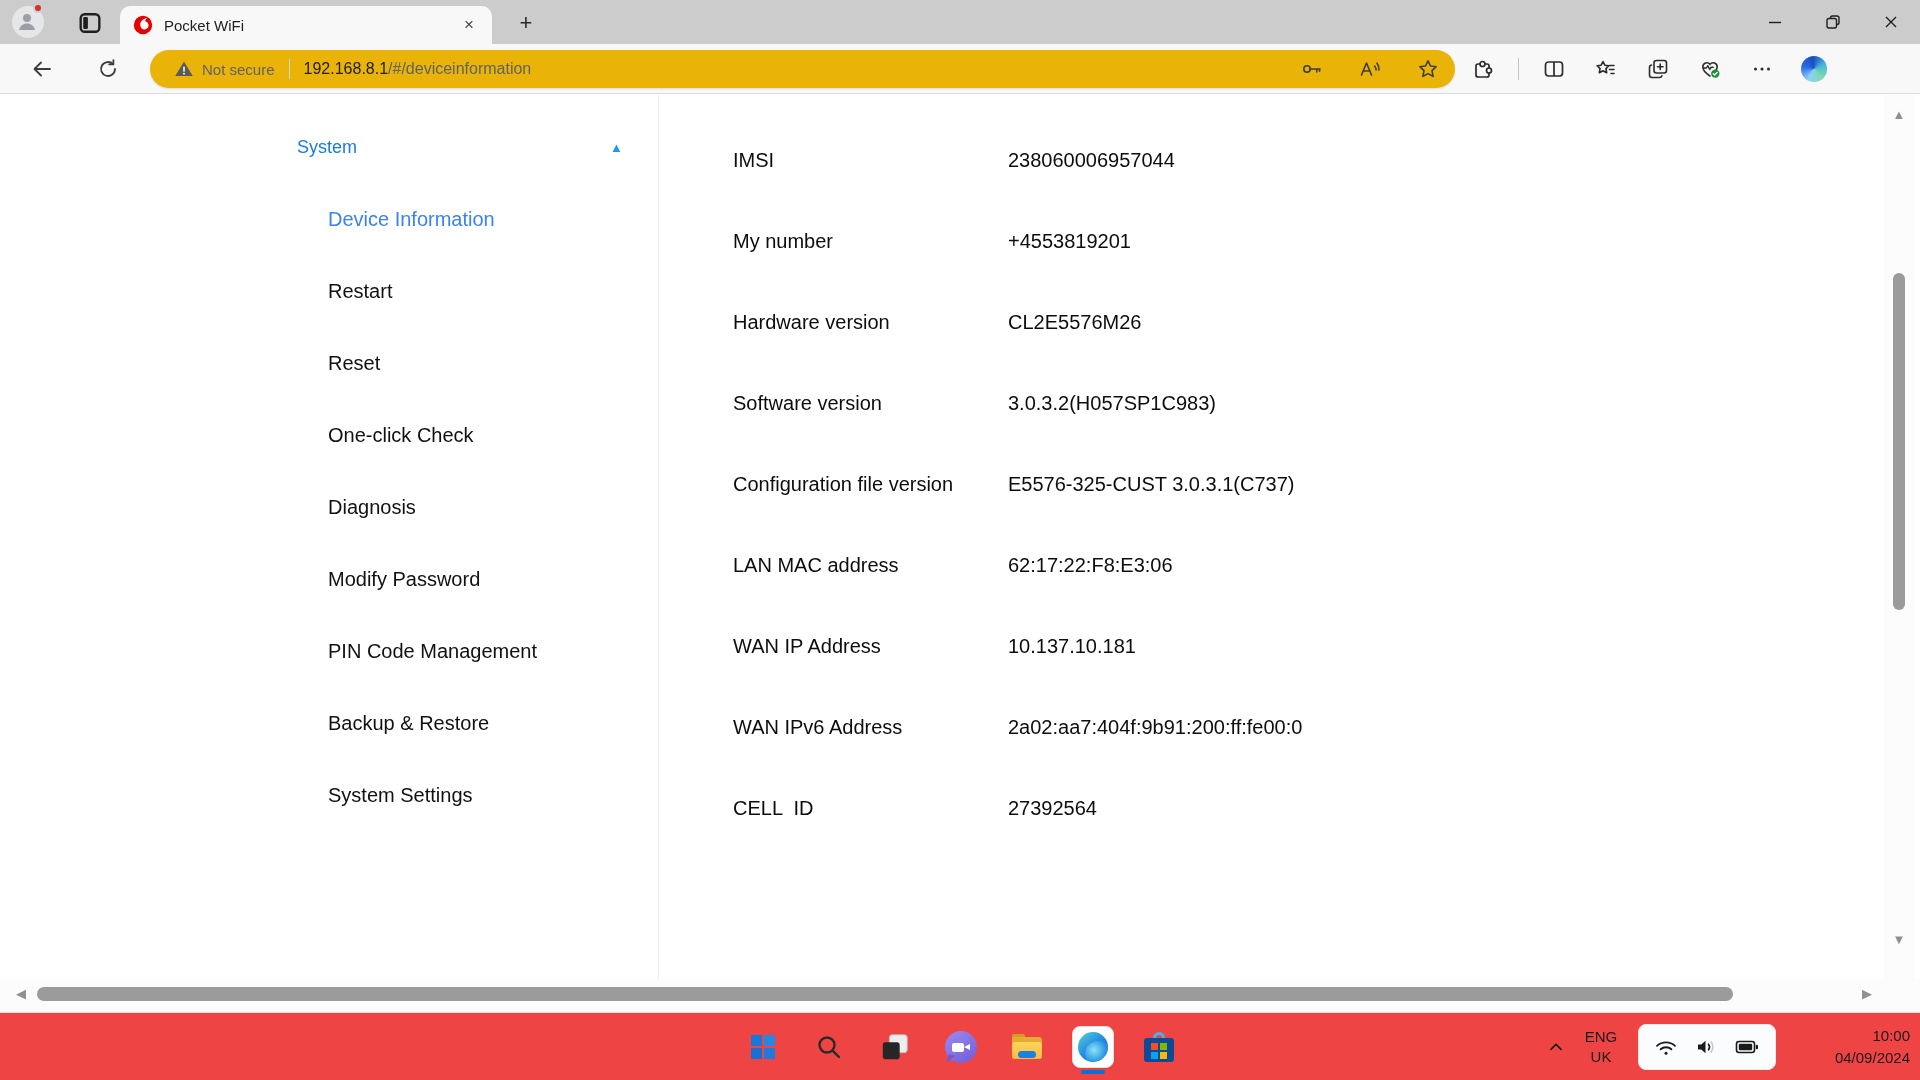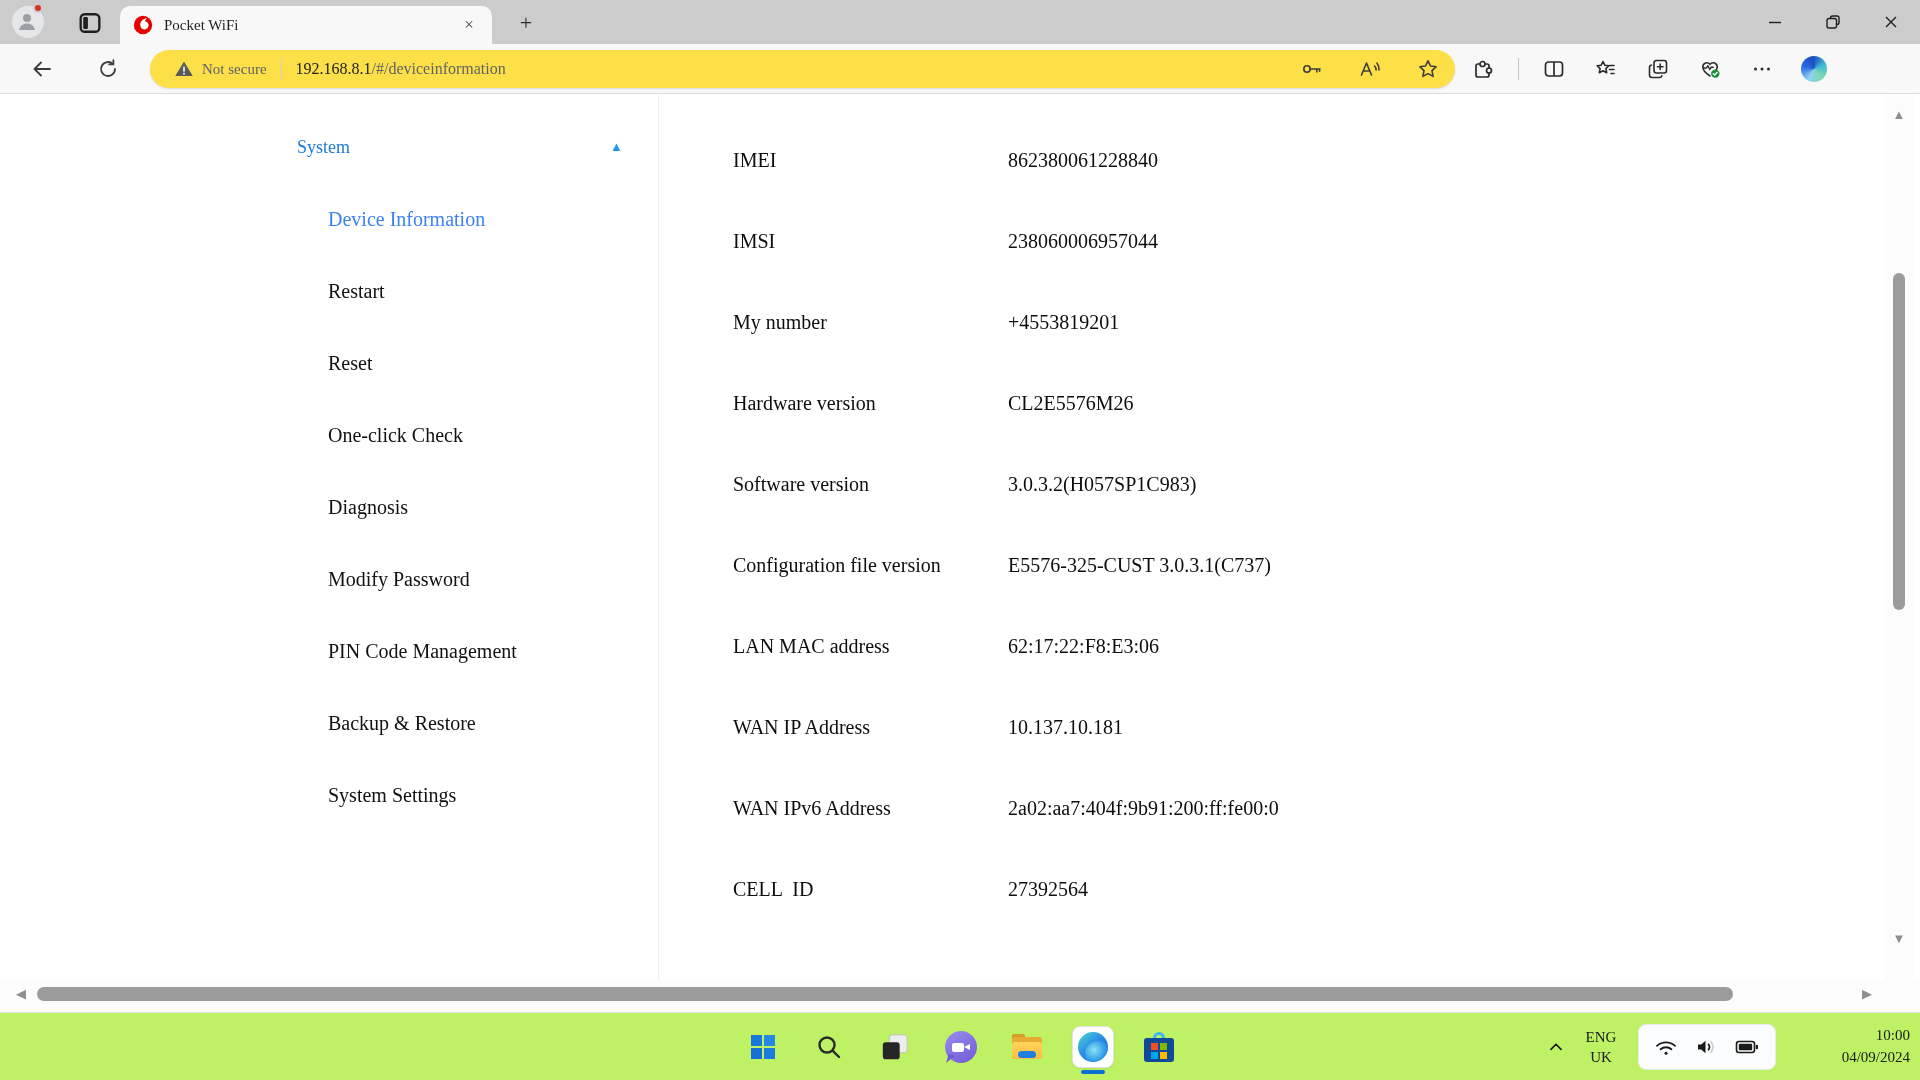--- a/index.html
+++ b/index.html
@@ -1,37 +1,37 @@
 <!DOCTYPE html>
 <html><head>
 <meta charset="utf-8">
 <style>
   * { margin:0; padding:0; box-sizing:border-box; }
   html,body { width:1920px; height:1080px; overflow:hidden; }
   body { font-family:"Liberation Sans", sans-serif; background:#ffffff; }
-  .screen { position:relative; width:1920px; height:1080px; background:#ffffff;font-family:Liberation Serif, serif; }
+  .screen { position:relative; width:1920px; height:1080px; background:#ffffff; }
 
   
   .tabstrip { position:absolute; left:0; top:0; width:1920px; height:44px; background:#cccccc; }
   .avatar-btn { position:absolute; left:12px; top:6px; width:32px; height:32px; border-radius:50%; background:#e4e6e8; }
   .avatar-btn svg { position:absolute; left:3px; top:3px; }
   .notif-dot { position:absolute; left:33px; top:3px; width:10px; height:10px; border-radius:50%; background:#d93025; border:2px solid #cccccc; }
   .workspaces-btn { position:absolute; left:76px; top:9px; width:28px; height:28px; }
   .tab { position:absolute; left:120px; top:6px; width:372px; height:38px; background:#f8f8f8; border-radius:10px 10px 0 0; display:flex; align-items:center; padding:0 12px; }
   .tab-favicon { width:22px; height:22px; margin-right:10px; flex:0 0 auto; }
   .tab-title { font-size:15px; color:#1f1f1f; flex:1; white-space:nowrap; overflow:hidden; }
   .tab-close { width:22px; height:22px; display:flex; align-items:center; justify-content:center; font-size:17px; color:#454545; border-radius:4px; }
   .newtab-btn { position:absolute; left:512px; top:9px; width:28px; height:28px; display:flex; align-items:center; justify-content:center; font-size:22px; font-weight:300; color:#2b2b2b; }
   .win-controls { position:absolute; right:0; top:0; height:44px; display:flex; }
   .win-btn { width:58px; height:44px; display:flex; align-items:center; justify-content:center; color:#1f1f1f; }
 
   
   .toolbar { position:absolute; left:0; top:44px; width:1920px; height:50px; background:#f8f8f8; border-bottom:1px solid #dcdcdc; }
   .nav-btn { position:absolute; top:9px; width:32px; height:32px; display:flex; align-items:center; justify-content:center; color:#3c3c3c; }
-  .addressbar { position:absolute; left:150px; top:6px; width:1305px; height:38px; background:#fde047; border-radius:19px; box-shadow:0 1px 2px rgba(0,0,0,.12); display:flex; align-items:center; padding:0 14px; }
+  .addressbar { position:absolute; left:150px; top:6px; width:1305px; height:38px; background:#eab308; border-radius:19px; box-shadow:0 1px 2px rgba(0,0,0,.12); display:flex; align-items:center; padding:0 14px; }
   .warn-icon { margin:0 8px 0 10px; }
   .notsecure { font-size:15px; color:#5f6368; white-space:nowrap; }
   .addr-divider { width:1px; height:20px; background:#d0d0d0; margin:0 14px; }
   .url { font-size:16px; white-space:nowrap; }
   .url .domain { color:#202124;margin-top:25px; }
   .url .path { color:#5f6368; }
   .pill-icons { position:absolute; right:14px; top:0; height:38px; display:flex; align-items:center; gap:32px; }
   .pill-icon { width:26px; height:26px; display:flex; align-items:center; justify-content:center; color:#3c3c3c; }
   .toolbar-right { position:absolute; left:1466px; top:6px; height:38px; display:flex; align-items:center; gap:18px; }
   .tb-icon { width:34px; height:34px; display:flex; align-items:center; justify-content:center; color:#2b2b2b; }
@@ -59,21 +59,21 @@
   .vscroll .arr.up { top:12px; }
   .vscroll .arr.down { bottom:32px; }
   .vthumb { position:absolute; left:9px; top:178px; width:12px; height:337px; border-radius:6px; background:#9b9b9b; }
   .hscroll { position:absolute; left:0; top:884px; width:1920px; height:33px; background:#fcfcfc; }
   .hscroll .arr { position:absolute; top:7px; font-size:13px; color:#8f8f8f; }
   .hscroll .arr.left { left:16px; }
   .hscroll .arr.right { left:1862px; }
   .hthumb { position:absolute; left:37px; top:8px; width:1696px; height:14px; border-radius:7px; background:#9b9b9b; }
 
   
-  .taskbar { position:absolute; left:0; top:1012px; width:1920px; height:68px; background:#bef264; border-top:1px solid #e3e5e8; }
+  .taskbar { position:absolute; left:0; top:1012px; width:1920px; height:68px; background:#ef4444; border-top:1px solid #e3e5e8; }
   .task-icons { position:absolute; left:742px; top:0; height:68px; display:flex; align-items:center; gap:24px; }
   .task-btn { width:42px; height:42px; display:flex; align-items:center; justify-content:center; position:relative; }
   .task-btn.active-app { background:#ffffff; border:1px solid #e2e2e2; border-radius:8px; box-shadow:0 1px 2px rgba(0,0,0,.08); }
   .edge-underline { position:absolute; left:50%; transform:translateX(-50%); bottom:-7px; width:24px; height:4px; border-radius:2px; background:#0b6fd6; }
 
   .edge-logo { width:30px; height:30px; border-radius:50%; background:linear-gradient(140deg,#4fd8c9 0%, #2a8fe8 45%, #1650c8 100%); position:relative; overflow:hidden; }
   .edge-logo::after { content:""; position:absolute; left:7px; top:9px; width:26px; height:26px; border-radius:50%; background:radial-gradient(circle at 35% 35%, #8fe3f2 0%, #2f9de8 45%, rgba(22,80,200,0) 70%); }
 
   .chat-logo { width:32px; height:32px; border-radius:50%; background:linear-gradient(145deg,#9a8cf0,#6f5ad6); position:relative; }
   .chat-tail { position:absolute; left:1px; bottom:0px; width:9px; height:9px; background:#6f5ad6; clip-path:polygon(0 100%, 100% 20%, 30% 0); }
@@ -259,24 +259,20 @@
         <div class="side-item">Diagnosis</div>
         <div class="side-item">Modify Password</div>
         <div class="side-item">PIN Code Management</div>
         <div class="side-item">Backup &amp; Restore</div>
         <div class="side-item">System Settings</div>
       </div>
     </div>
 
     <div class="content">
       <div class="info-row">
-        <span class="info-label">IMEI</span>
-        <span class="info-value">862380061228840</span>
-      </div>
-      <div class="info-row">
         <span class="info-label">IMSI</span>
         <span class="info-value">238060006957044</span>
       </div>
       <div class="info-row">
         <span class="info-label">My number</span>
         <span class="info-value">+4553819201</span>
       </div>
       <div class="info-row">
         <span class="info-label">Hardware version</span>
         <span class="info-value">CL2E5576M26</span>

